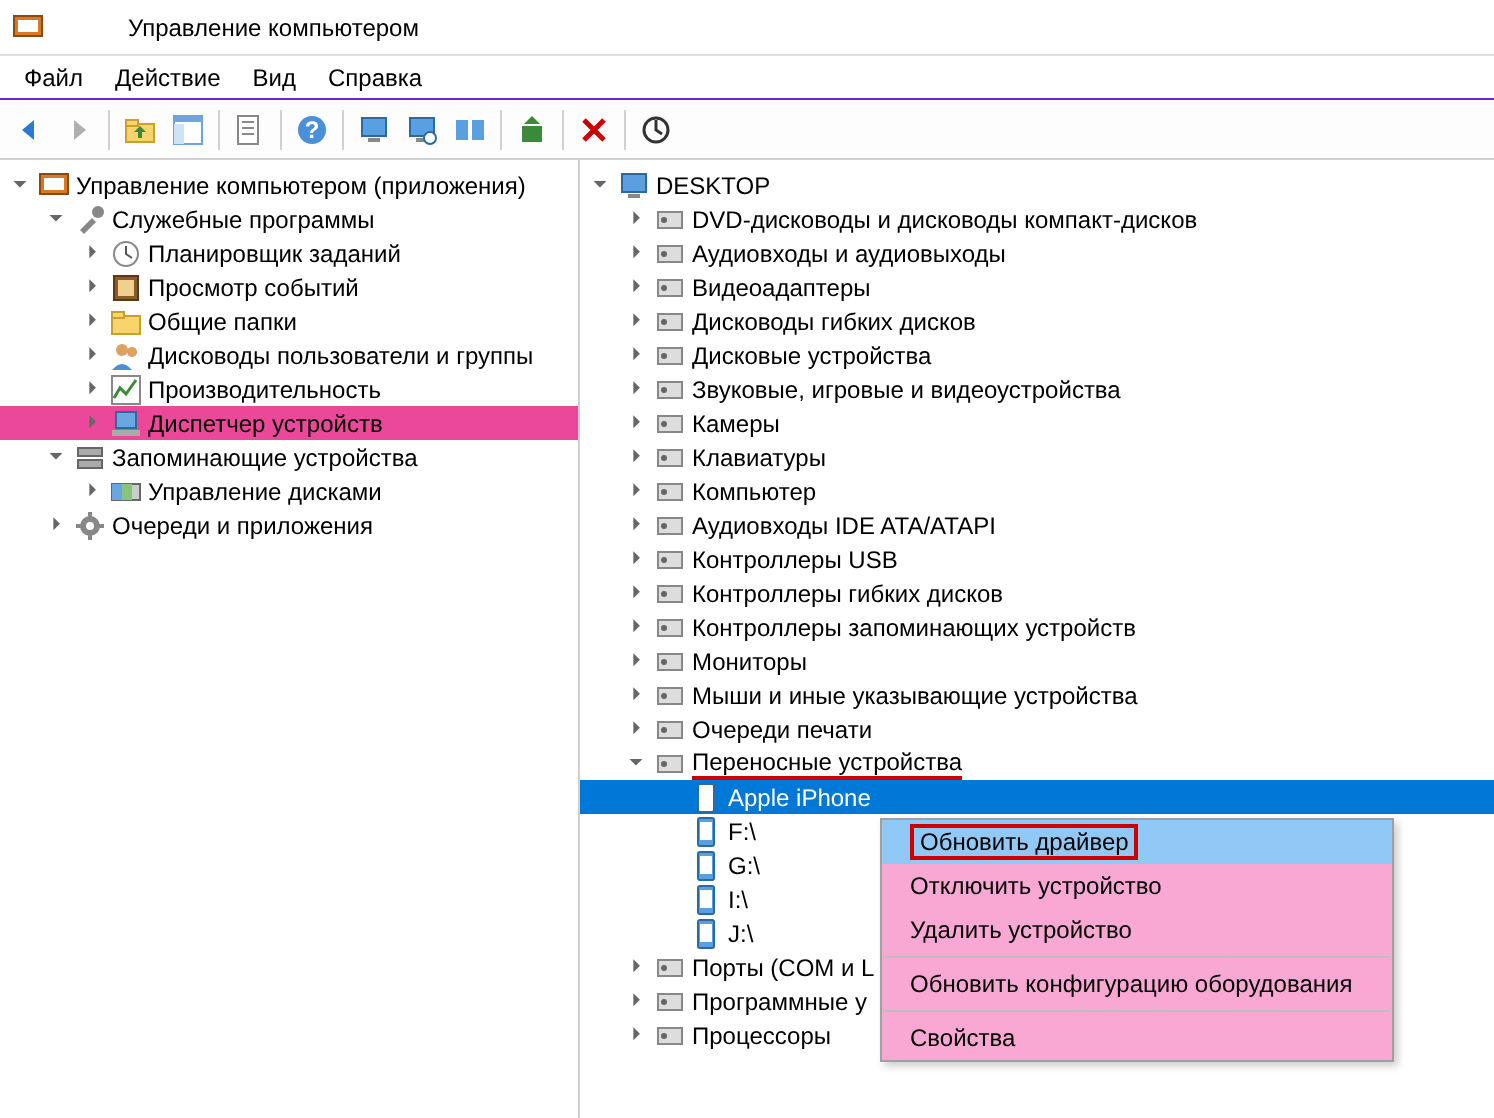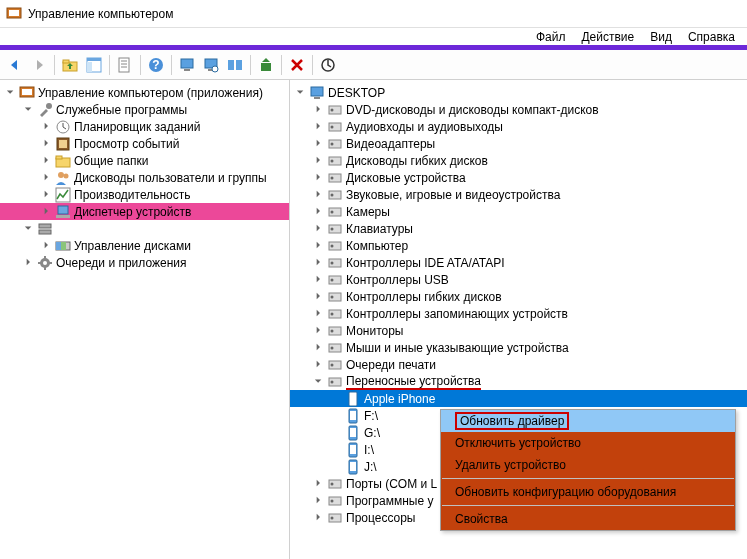--- a/index.html
+++ b/index.html
@@ -1,38 +1,38 @@
 <!DOCTYPE html>
 <html><head>
 <meta charset="utf-8">
 <style>
 * { box-sizing: border-box; margin: 0; padding: 0; font-family: "Segoe UI", Tahoma, Arial, sans-serif; font-size: 12px; }
 body { background: #fff; width: 747px; height: 559px; overflow: hidden; position: relative; }
-.titlebar { height: 28px; display: flex; align-items: center; padding: 0 6px; border-bottom: 1px solid #e0e0e0; }
+.titlebar { height: 28px; display: flex; align-items: center; padding: 0 6px; border-bottom: 1px solid #e0e0e0; gap: 36px; }
 .titlebar .tb-icon { width: 16px; height: 16px; margin-right: 6px; }
-.menubar { height: 22px; display: flex; align-items: center; padding: 0 4px; border-bottom: 5px solid #6d28d9; justify-content: flex-end; }
+.menubar { height: 22px; display: flex; align-items: center; padding: 0 4px; border-bottom: 1px solid #6d28d9; }
 .menubar span { padding: 2px 8px; cursor: default; }
 .toolbar { height: 30px; display: flex; align-items: center; padding: 0 4px; gap: 2px; border-bottom: 1px solid #d0d0d0; background: #fdfdfd; }
 .toolbar .btn { width: 22px; height: 22px; display: inline-flex; align-items: center; justify-content: center; border: 1px solid transparent; }
 .toolbar .sep { width: 1px; height: 20px; background: #d0d0d0; margin: 0 2px; }
 .main { display: flex; height: calc(559px - 28px - 22px - 30px); }
 .left { width: 290px; border-right: 1px solid #d0d0d0; overflow: hidden; padding-top: 4px; }
 .right { flex: 1; overflow: hidden; padding-top: 4px; position: relative; }
 .tree-row { display: flex; align-items: center; height: 17px; white-space: nowrap; cursor: default; }
 .tree-row.selected { background: #ec4899; }
 .tree-row.selected-blue { background: #0078d7; color: #fff; text-align: center; }
 .expander { width: 12px; height: 12px; display: inline-flex; align-items: center; justify-content: center; font-size: 9px; color: #666; }
 .expander.open::before { content: "⏷"; }
 .expander.closed::before { content: "⏵"; }
 .expander.none::before { content: ""; }
 .node-icon { width: 16px; height: 16px; margin: 0 3px; display: inline-block; }
 .indent { display: inline-block; }
 .red-underline { border-bottom: 2px solid #cc0000; }
 .red-box { border: 2px solid #cc0000; }
-.context-menu { position: absolute; background: #c2410c; border: 1px solid #a0a0a0; box-shadow: 2px 2px 4px rgba(0,0,0,0.2); width: 296px; }
+.context-menu { position: absolute; background: #f9a8d4; border: 1px solid #a0a0a0; box-shadow: 2px 2px 4px rgba(0,0,0,0.2); width: 257px; }
 .context-menu .item { padding: 4px 14px; cursor: default; }
 .context-menu .item.hi { background: #90c8f6; }
 .context-menu .sep { height: 1px; background: #c0c0c0; margin: 2px 1px; }
 
 .ic { width:16px; height:16px; }
 </style>
 </head>
 <body>
 
 <div class="titlebar">
@@ -210,20 +210,21 @@
           </svg></span>
         <span>Диспетчер устройств</span>
       </div>
       <div class="tree-row">
         <span class="indent" style="width:22px"></span>
         <span class="expander open"></span>
         <span class="node-icon"><svg class="ic" viewBox="0 0 16 16">
             <rect x="2" y="3" width="12" height="4" fill="#aaa" stroke="#666"></rect>
             <rect x="2" y="9" width="12" height="4" fill="#aaa" stroke="#666"></rect>
           </svg></span>
+        <span>Запоминающие устройства</span>
       </div>
       <div class="tree-row">
         <span class="indent" style="width:40px"></span>
         <span class="expander closed"></span>
         <span class="node-icon"><svg class="ic" viewBox="0 0 16 16">
             <rect x="1" y="4" width="14" height="8" fill="#ccc" stroke="#666"></rect>
             <rect x="1" y="4" width="5" height="8" fill="#6aa6e0"></rect>
             <rect x="6" y="4" width="5" height="8" fill="#8ac47a"></rect>
           </svg></span>
         <span>Управление дисками</span>
@@ -331,21 +332,21 @@
           </svg></span>
         <span>Компьютер</span>
       </div>
       <div class="tree-row">
         <span class="indent" style="width:22px"></span>
         <span class="expander closed"></span>
         <span class="node-icon"><svg class="ic" viewBox="0 0 16 16">
             <rect x="2" y="4" width="12" height="8" fill="#ddd" stroke="#888"></rect>
             <circle cx="5" cy="8" r="1.5" fill="#666"></circle>
           </svg></span>
-        <span>Контроллеры IDE ATA/ATAPI</span>
+        <span>Аудиовходы IDE ATA/ATAPI</span>
       </div>
       <div class="tree-row">
         <span class="indent" style="width:22px"></span>
         <span class="expander closed"></span>
         <span class="node-icon"><svg class="ic" viewBox="0 0 16 16">
             <rect x="2" y="4" width="12" height="8" fill="#ddd" stroke="#888"></rect>
             <circle cx="5" cy="8" r="1.5" fill="#666"></circle>
           </svg></span>
         <span>Контроллеры USB</span>
       </div>

